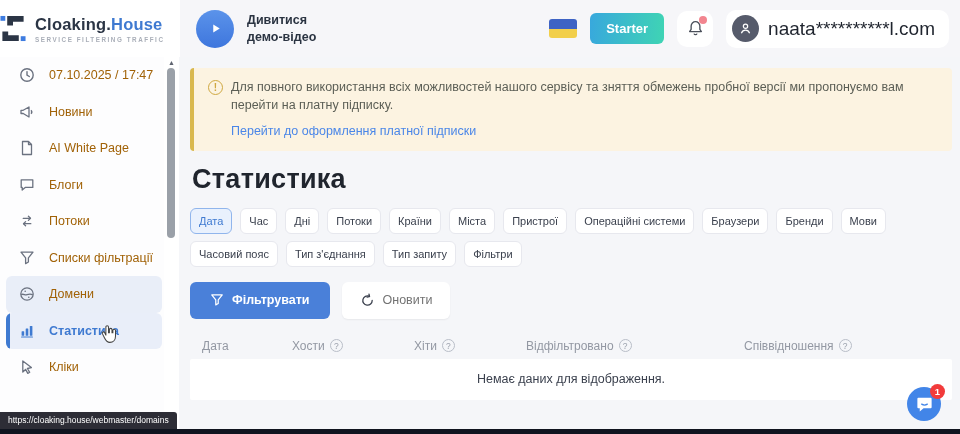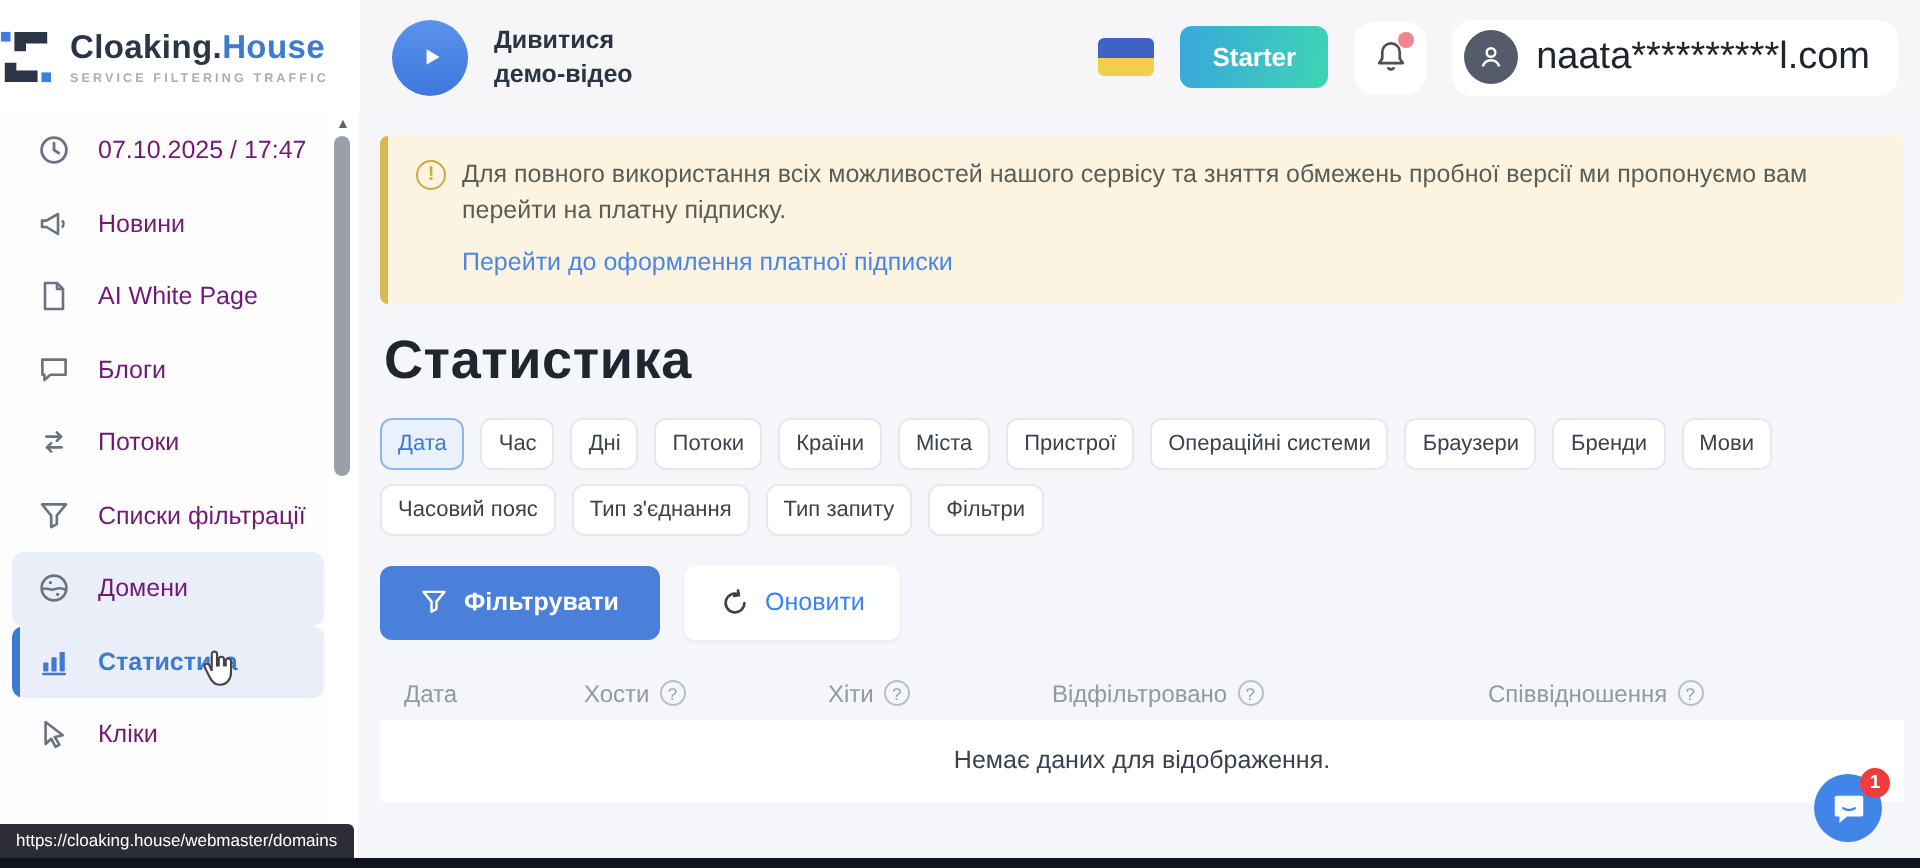--- a/index.html
+++ b/index.html
@@ -33,21 +33,21 @@
               background:#f2858f; }
   .user-pill { background:#fff; border-radius:10px; height:38px; display:flex; align-items:center;
                gap:9px; padding:0 14px 0 6px; cursor:pointer; }
   .avatar { width:27px; height:27px; border-radius:50%; background:#565b6b; display:flex;
             align-items:center; justify-content:center; }
   .user-email { font-size:19px; font-weight:400; color:#1f242e; }
 
   
   .sidebar { position:absolute; left:0; top:57px; width:164px; bottom:5px; background:#fdfdfe; }
   .side-item { height:36.5px; margin:0 2px 0 6px; border-radius:6px; display:flex; align-items:center;
-               gap:13px; padding-left:13px; color:#701a75; font-size:12.5px; cursor:pointer;
+               gap:13px; padding-left:13px; color:#a16207; font-size:12.5px; cursor:pointer;
                position:relative; overflow:hidden; }
   .side-item .icn { width:17px; height:17px; color:#6b7280; display:flex; align-items:center; flex:none; }
   .side-item.hover { background:#e9eef8; }
   .side-item.active { background:#e9eef9; color:var(--accent,#3f7ad1); font-weight:700; }
   .side-item.active .icn { color:var(--accent,#3f7ad1); }
   .side-item.active::before { content:""; position:absolute; left:0; top:0; bottom:0; width:4px;
                               background:var(--accent,#3f7ad1); }
 
   
   .side-scrollbar { position:absolute; left:164px; top:57px; width:15px; bottom:5px; background:#fff; }
@@ -73,21 +73,21 @@
 
   .tabs { margin-top:13px; display:flex; flex-wrap:wrap; gap:7px 8px; max-width:745px; }
   .tab { background:#fff; border:1px solid #e7e8ee; border-radius:6px; padding:6px 8px; font-size:11px;
          color:#3b414e; cursor:pointer; white-space:nowrap; }
   .tab.active { background:#e9f1fd; border-color:#90b5ec; color:var(--accent,#3f7ad1); }
 
   .actions { margin-top:15px; display:flex; gap:12px; }
   .btn { height:37px; border-radius:6px; border:none; display:flex; align-items:center; gap:8px;
          font-size:12.5px; cursor:pointer; font-family:inherit; }
   .btn-filter { background:var(--primary,#4a80d9); color:#fff; padding:0 20px; font-weight:600; }
-  .btn-refresh { background:#fff; color:#3b82f6; padding:0 18px; box-shadow:0 1px 2px rgba(0,0,0,.06); }
+  .btn-refresh { background:#fff; color:#737373; padding:0 18px; box-shadow:0 1px 2px rgba(0,0,0,.06); }
 
   .table-head { margin-top:14px; display:grid; grid-template-columns:90px 122px 112px 218px 1fr;
                 padding-left:12px; height:26px; align-items:center; color:#9398a3; font-size:12px; }
   .th { display:flex; align-items:center; }
   .help-icon { width:13px; height:13px; border-radius:50%; border:1px solid #b9bec8; color:#9aa0ab;
                font-size:8.5px; display:inline-flex; align-items:center; justify-content:center;
                margin-left:5px; cursor:pointer; }
   .empty-row { background:#fff; height:41px; display:flex; align-items:center; justify-content:center;
                font-size:12.5px; color:#3b414e; border-radius:2px; }
 

